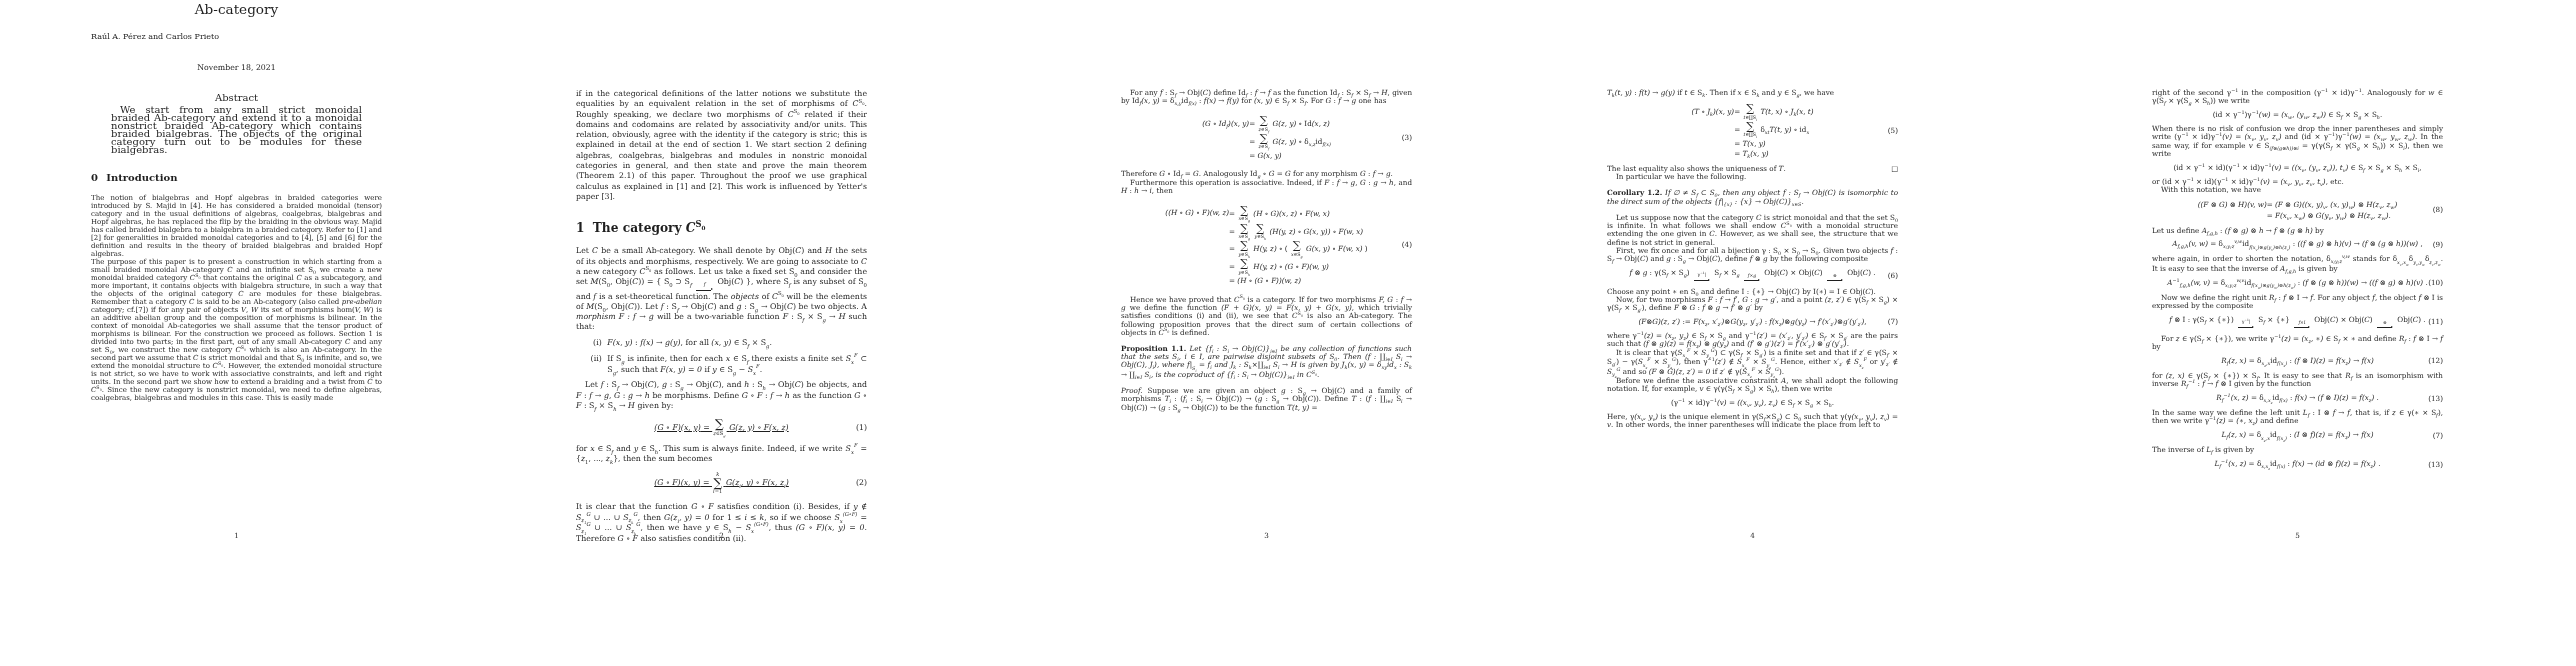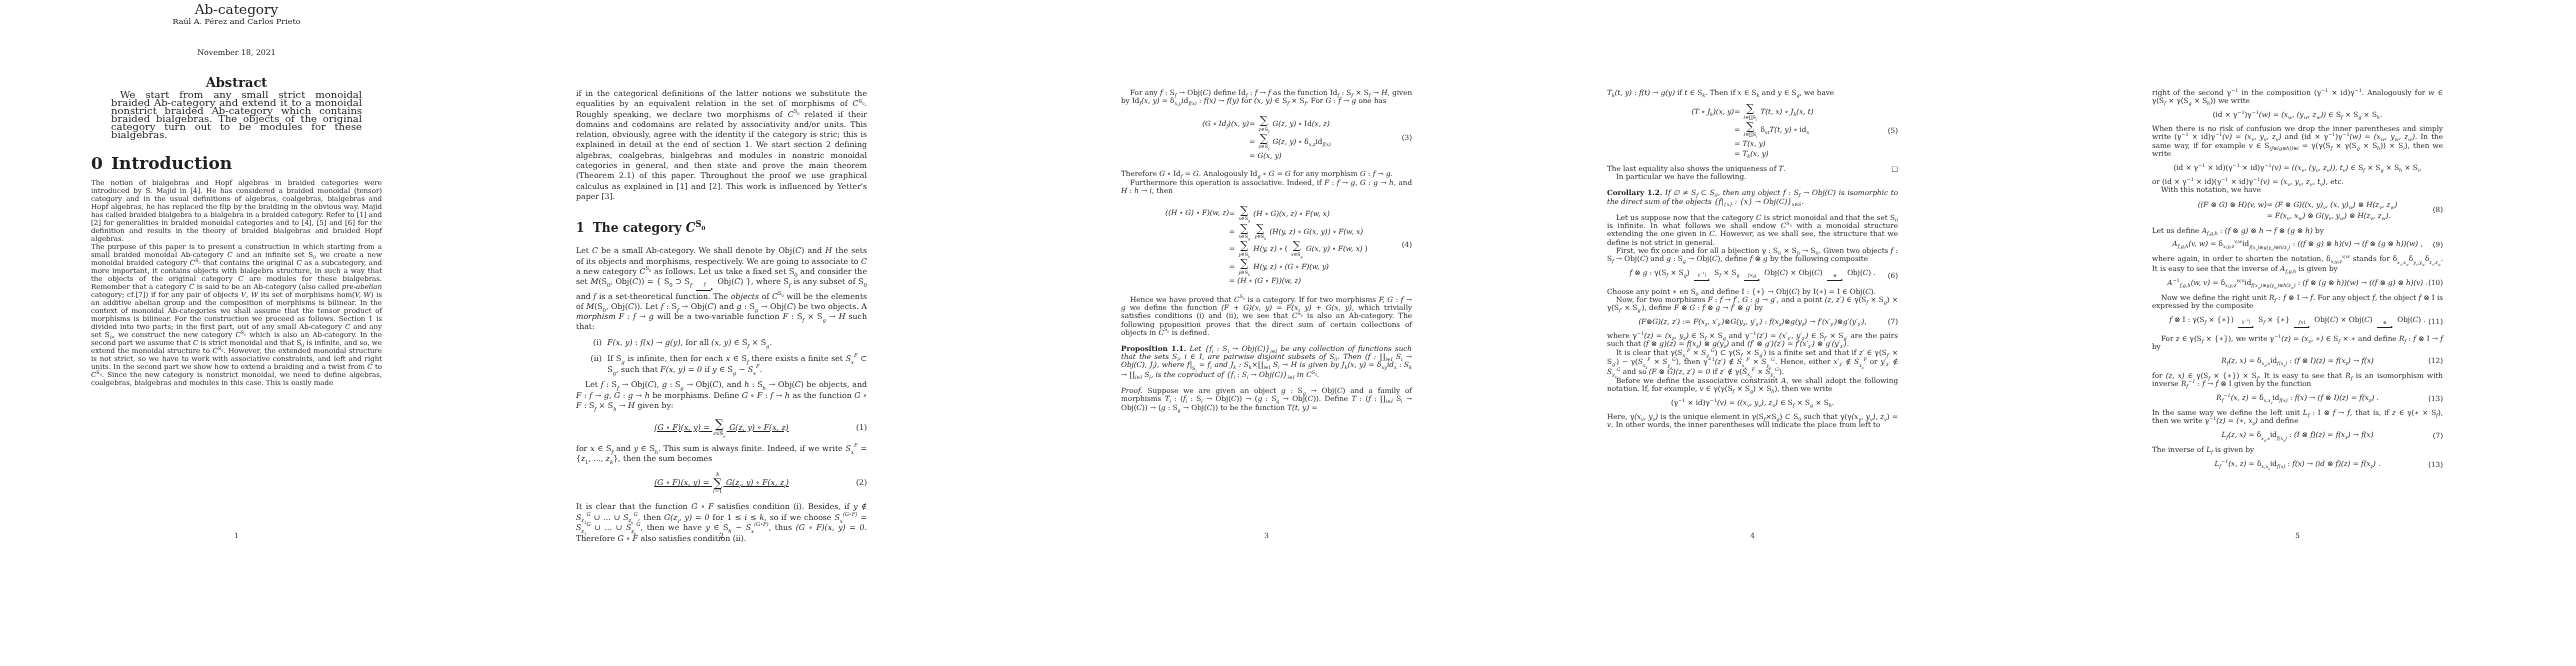--- a/index.html
+++ b/index.html
@@ -14,26 +14,26 @@
   .page-1 .col{font-size:7px;line-height:8px;}
   .page-2 .col{font-size:7.8px;line-height:10.3px;}
   .page-3 .col,.page-4 .col,.page-5 .col{font-size:7.2px;line-height:8.3px;}
 
   .para{margin:0;text-align:justify;}
   .ind{text-indent:9px;}
   .qed{float:right;}
 
   .title,.title2{font-size:13.6px;line-height:18px;text-align:center;font-weight:normal;}
   .title{margin-top:135px;}
-  .authors{font-size:8px;text-align:center;}
+  .authors{font-size:8px;text-align:left;margin-top:15px;}
   .date{font-size:7.8px;text-align:center;margin-top:23px;}
-  .absh{font-size:13px;font-weight:bold;text-align:center;margin-top:22px;}
+  .absh{font-size:10px;font-weight:normal;text-align:center;margin-top:22px;}
   .abs{font-size:10px;line-height:8px;text-align:justify;width:251px;margin:4px auto 0;text-indent:9px;}
 
-  .sec{font-weight:bold;font-size:17px;line-height:14px;margin:16.7px 0 9.4px;}
+  .sec{font-weight:bold;font-size:10px;line-height:14px;margin:16.7px 0 9.4px;}
   .page-2 .sec{font-size:12.2px;margin:19px 0 11px;}
   .secgap{display:inline-block;width:8.3px;}
 
   .eqwrap{position:relative;text-align:center;margin:5.6px 0;}
   .page-2 .eqwrap{margin:7.8px 0;text-decoration:underline;}
   .page-3 .eqwrap{margin:9.4px 0;}
   .eqnum{position:absolute;right:0;top:50%;transform:translateY(-50%);}
   .alg{margin:0 auto;border-collapse:collapse;}
   .alg td{padding:1.1px 0;vertical-align:middle;}
   .alg td.L{text-align:right;}

